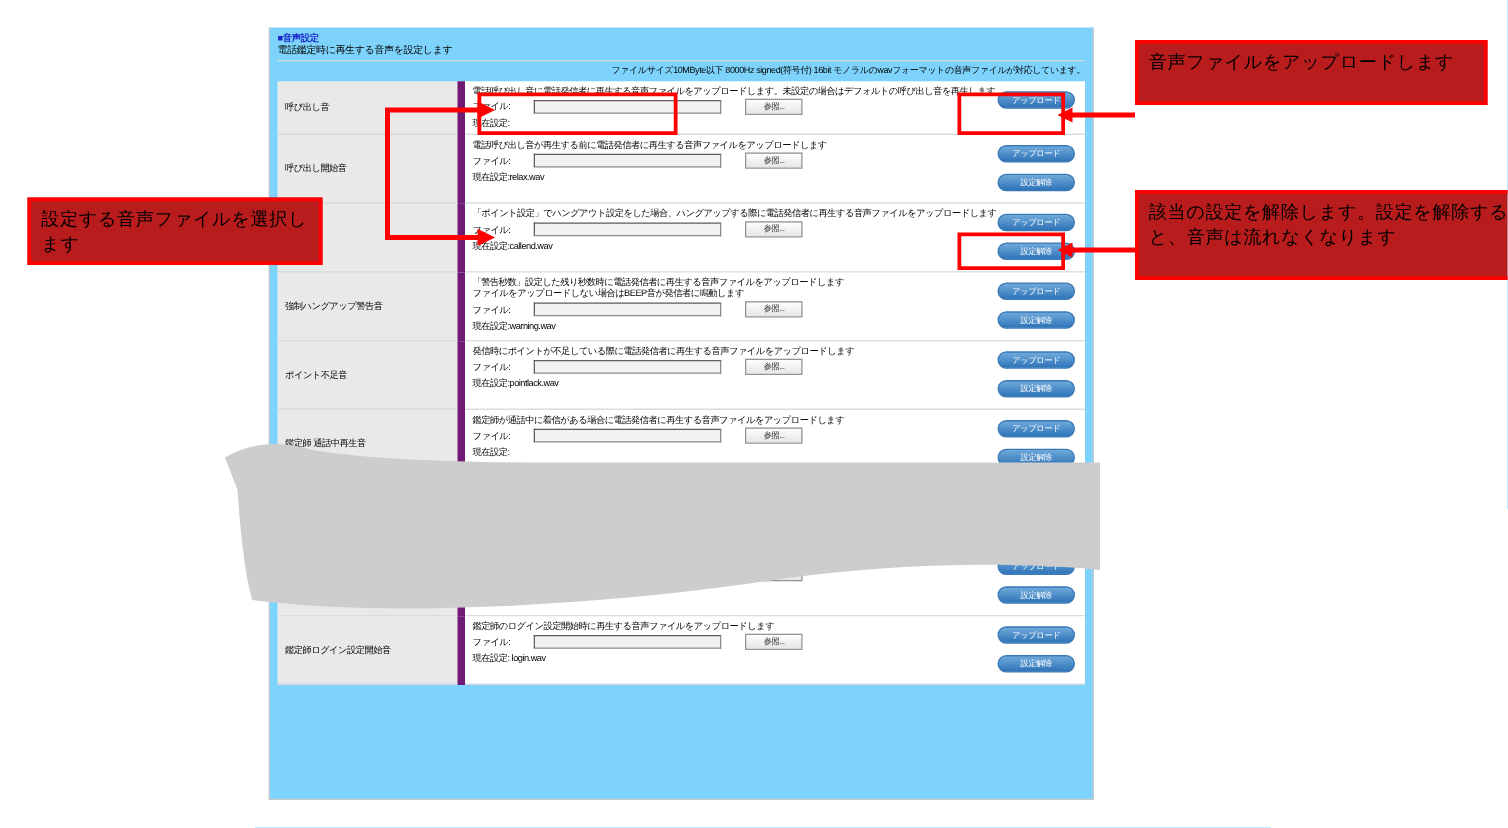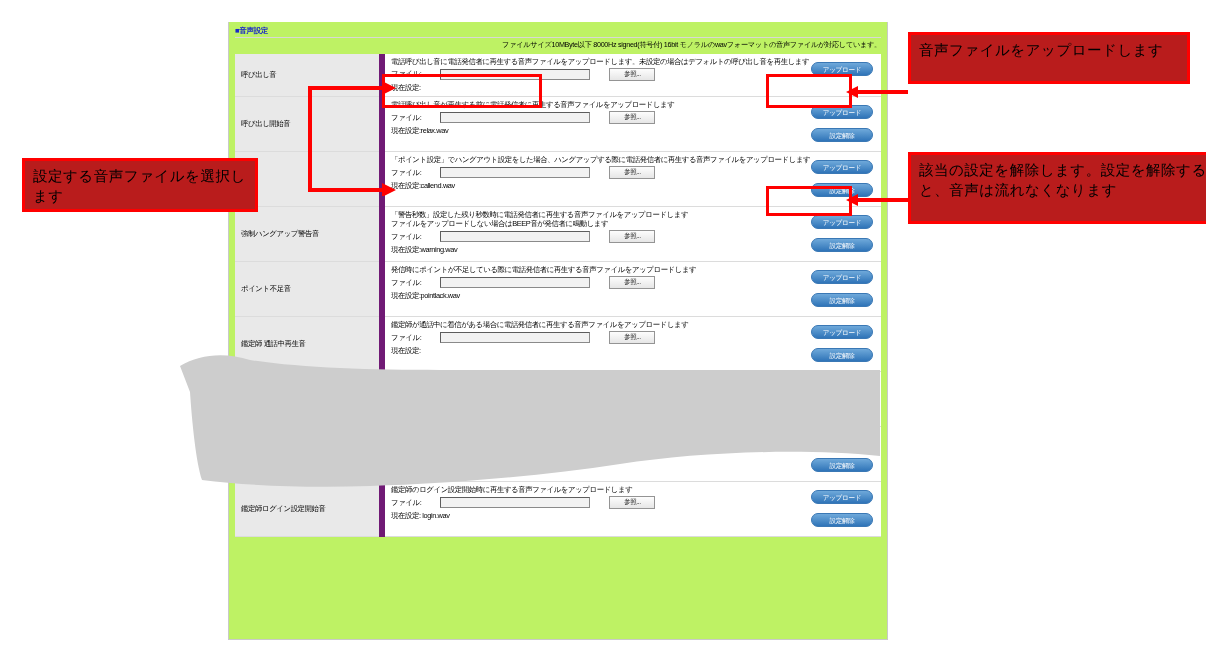--- a/index.html
+++ b/index.html
@@ -5,22 +5,22 @@
   html,body{margin:0;padding:0;}
   body{
     width:1206px;height:662px;background:#ffffff;
     font-family:"Liberation Sans","DejaVu Sans",sans-serif;
     overflow:hidden;position:relative;
   }
   #stage{position:relative;width:1206px;height:662px;}
 
   
   .page-panel{
-    position:absolute;left:228px;top:22px;width:660px;height:618px;
-    background:#bef264;border:1px solid #c9c9c9;border-top:none;border-bottom:1px solid #c9c9c9;
+    position:absolute;left:215px;top:22px;width:660px;height:618px;
+    background:#7dd3fc;border:1px solid #c9c9c9;border-top:none;border-bottom:1px solid #c9c9c9;
     box-sizing:border-box;
   }
   .page-inner{padding:4px 6px 0 6px;}
 
   .sec-title{
     color:#1b28c8;font-size:7.5px;font-weight:bold;line-height:9px;
     letter-spacing:-0.3px;white-space:nowrap;
   }
   .sec-sub{
     color:#000;font-size:8px;line-height:10px;font-weight:normal;
@@ -92,20 +92,21 @@
   .conn{position:absolute;pointer-events:none;}
 </style>
 </head>
 <body>
 
 <div id="stage">
 
   <div class="page-panel">
     <div class="page-inner">
       <div class="sec-title">■音声設定</div>
+      <div class="sec-sub">電話鑑定時に再生する音声を設定します</div>
       <hr class="hr-top">
       <div class="notice">ファイルサイズ10MByte以下 8000Hz signed(符号付) 16bit モノラルのwavフォーマットの音声ファイルが対応しています。</div>
 
       <table class="snd">
         <tbody id="tbody">
             <tr>
               <td class="lbl"><span>呼び出し音</span></td>
               <td class="body">
                 <div class="desc">電話呼び出し音に電話発信者に再生する音声ファイルをアップロードします。未設定の場合はデフォルトの呼び出し音を再生します</div>
                 <div class="filerow">

